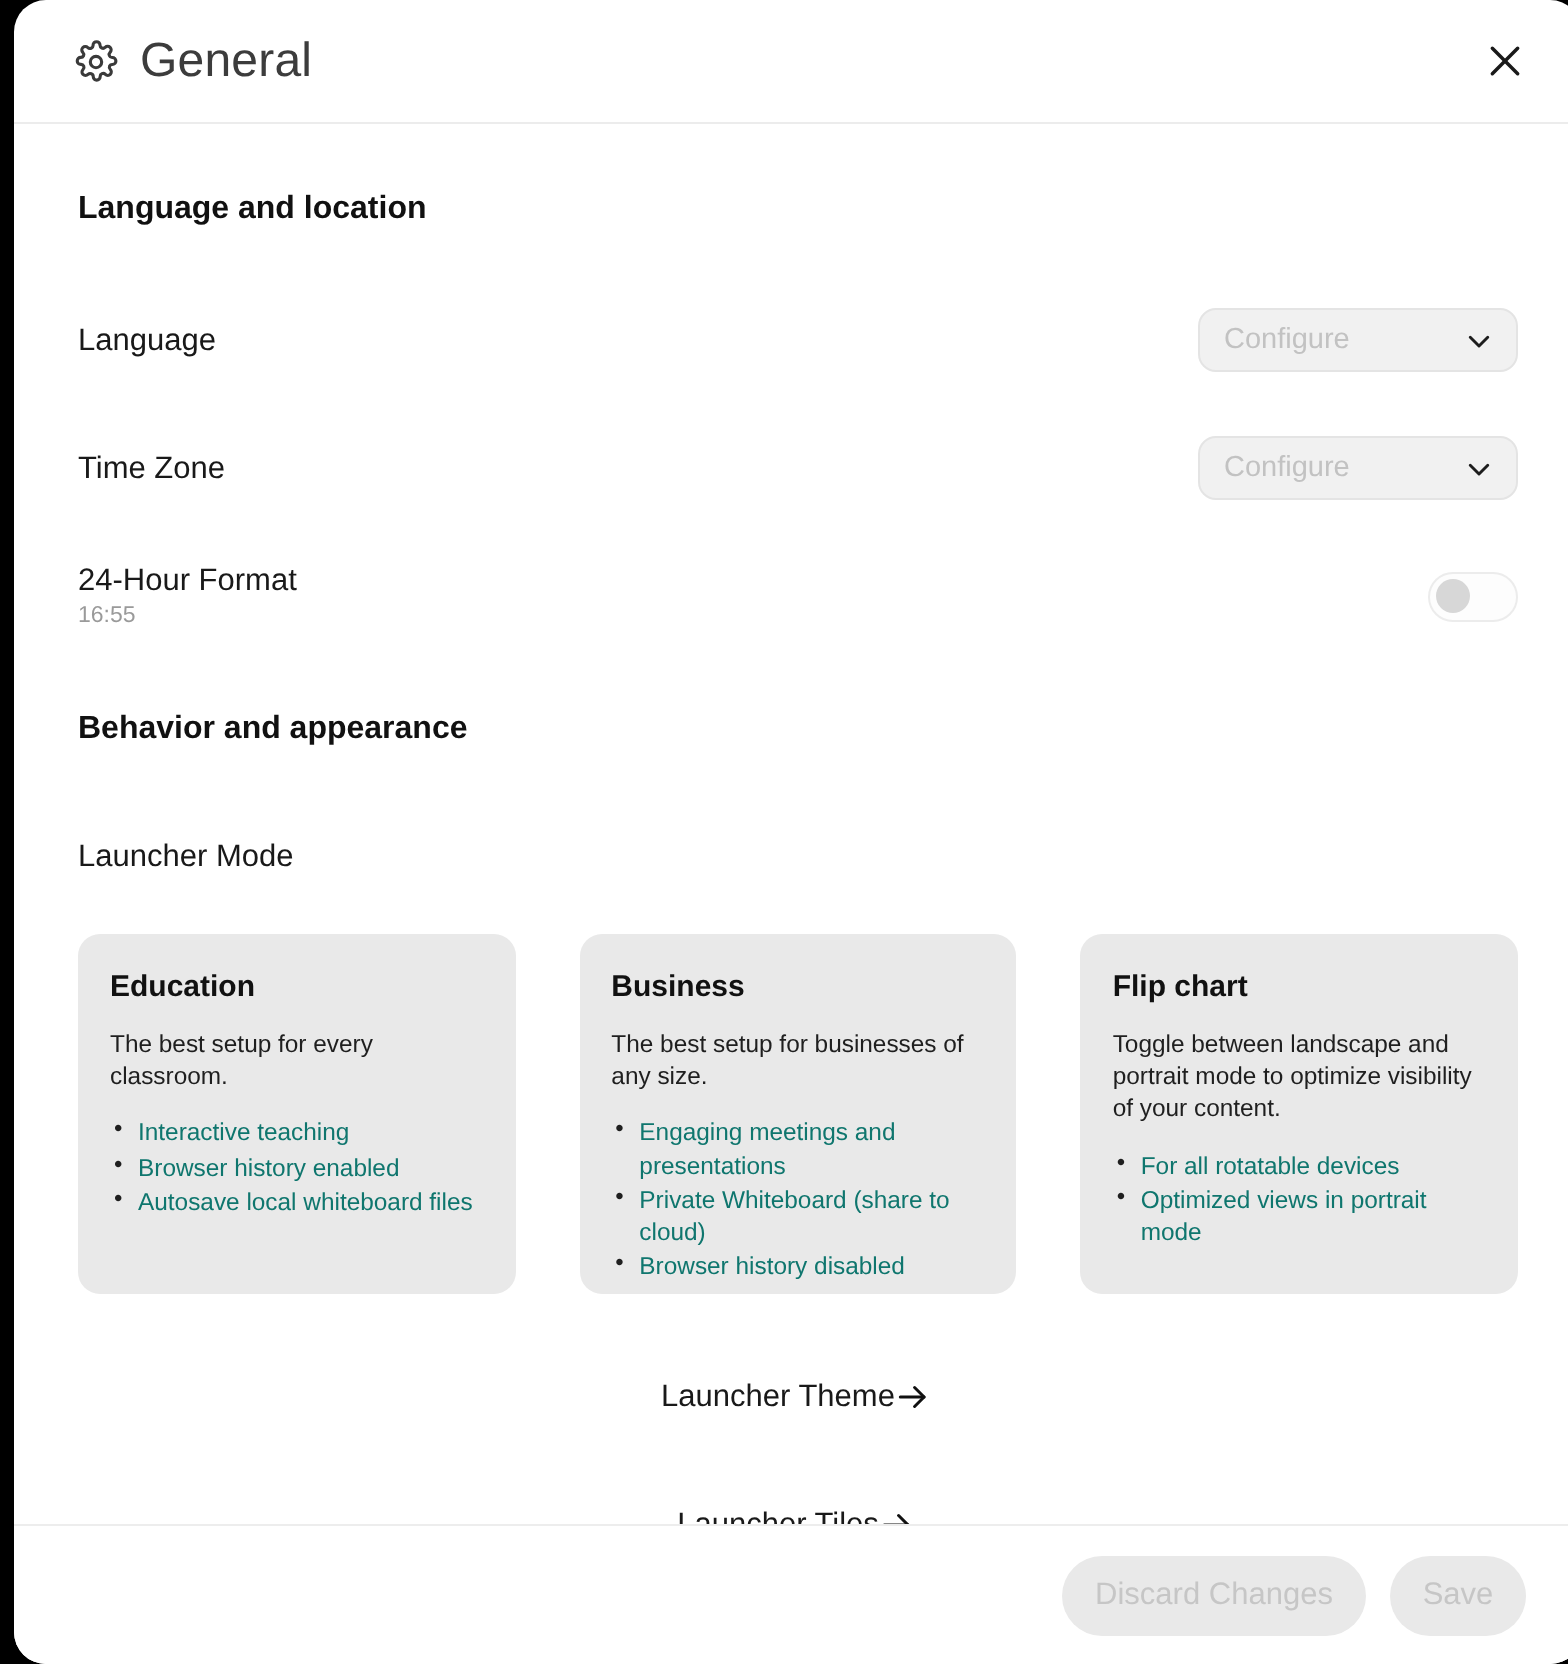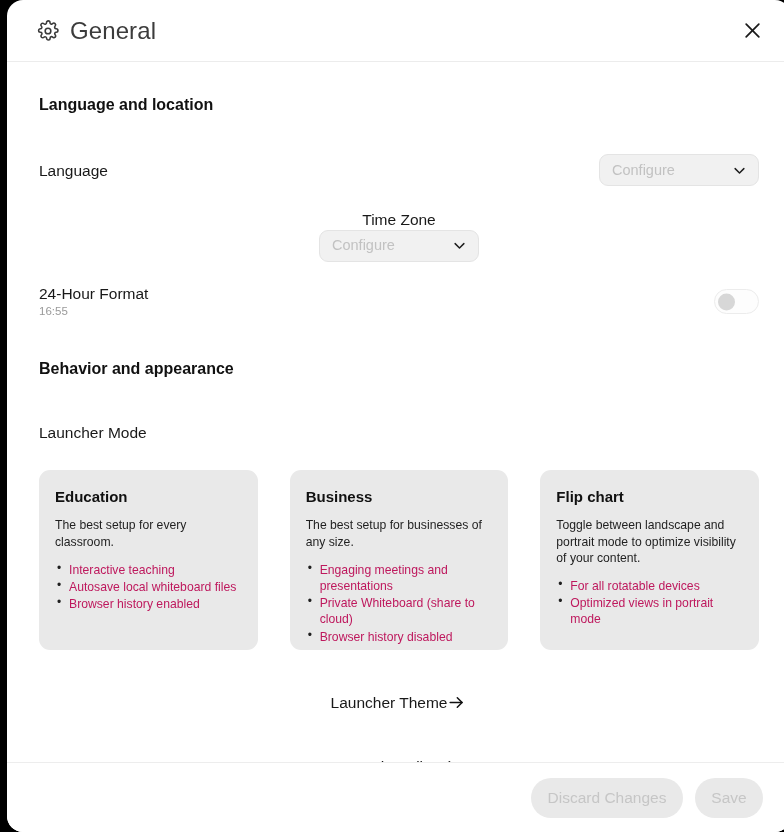--- a/index.html
+++ b/index.html
@@ -93,21 +93,21 @@
   }
 
   .setting-row {
     display: flex;
     align-items: center;
     justify-content: space-between;
     min-height: 48px;
     margin-top: 16px;
   }
   .row-lang   { margin-top: 32px; }
-  .row-tz     { margin-top: 16px; flex-direction: column; }
+  .row-tz     { margin-top: 16px; }
   .row-24h    { margin-top: 16px; }
 
   .row-label-wrap {
     display: flex;
     flex-direction: column;
     gap: 2px;
   }
   .row-label {
     font-size: 15.5px;
     color: #191919;
@@ -204,21 +204,21 @@
     line-height: 1.33;
     margin-top: 11px;
   }
   .card-list {
     margin: 12px 0 0 0;
     padding: 0;
     list-style: none;
   }
   .card-list li {
     font-size: 12.2px;
-    color: #be185d;
+    color: #0f766e;
     line-height: 1.33;
     position: relative;
     padding-left: 14px;
     margin-bottom: 1px;
   }
   .card-list li::before {
     content: "\2022";
     position: absolute;
     left: 2px;
     top: -1px;
@@ -348,22 +348,22 @@
 
     <div class="sub-label">Launcher Mode</div>
 
     <div class="card-row">
 
       <div class="mode-card">
         <div class="card-title">Education</div>
         <div class="card-desc">The best setup for every classroom.</div>
         <ul class="card-list">
           <li>Interactive teaching</li>
+          <li>Browser history enabled</li>
           <li>Autosave local whiteboard files</li>
-          <li>Browser history enabled</li>
         </ul>
       </div>
 
       <div class="mode-card">
         <div class="card-title">Business</div>
         <div class="card-desc">The best setup for businesses of any size.</div>
         <ul class="card-list">
           <li>Engaging meetings and presentations</li>
           <li>Private Whiteboard (share to cloud)</li>
           <li>Browser history disabled</li>

